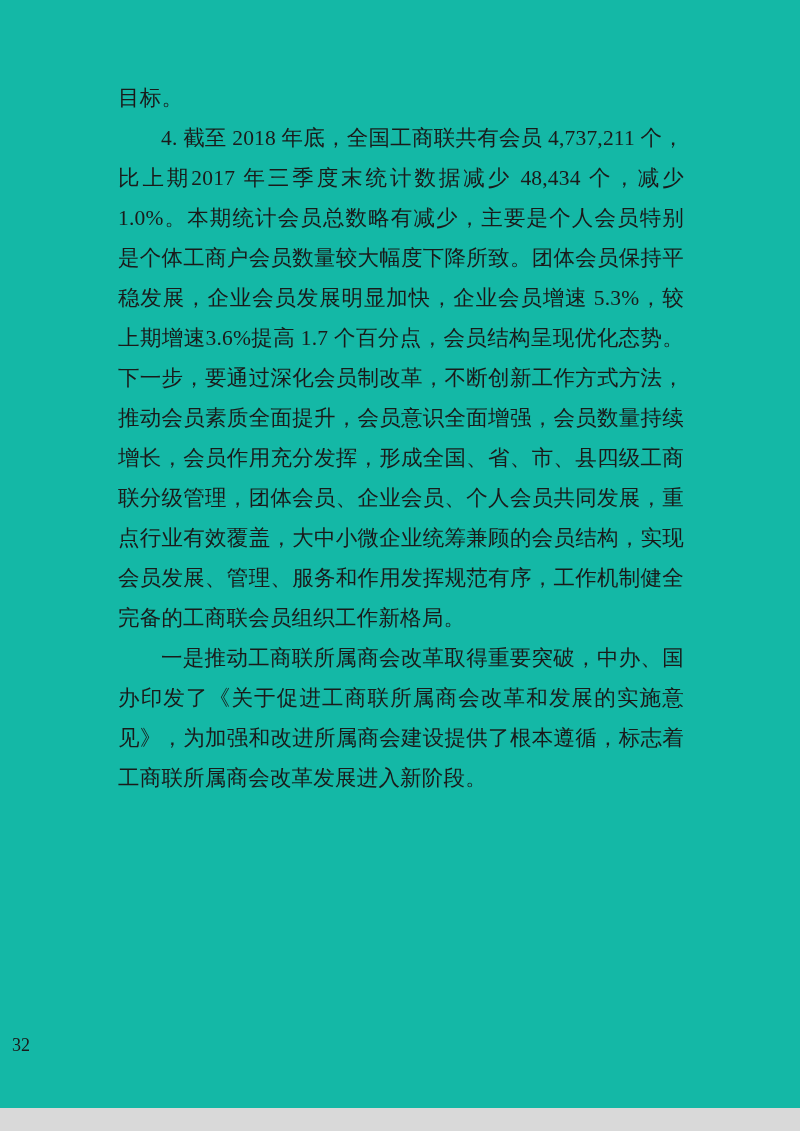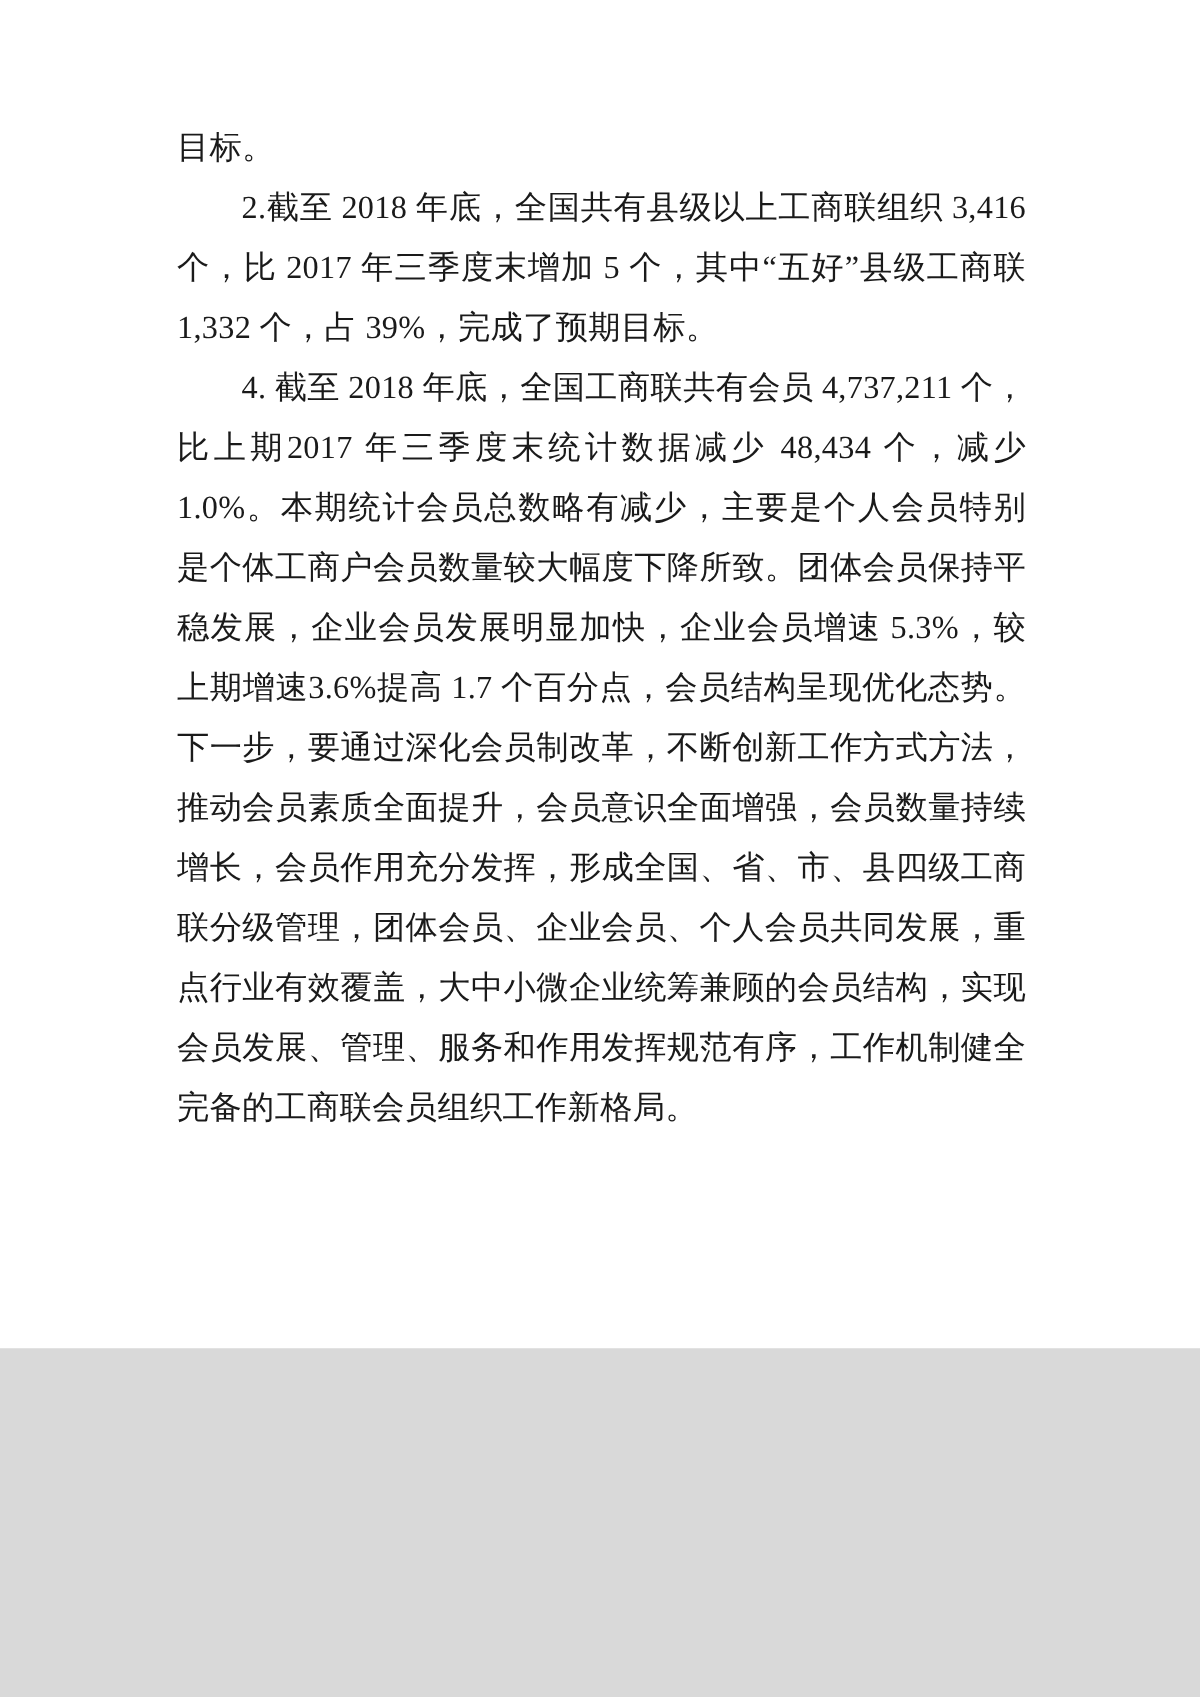--- a/index.html
+++ b/index.html
@@ -6,23 +6,23 @@
     margin: 0;
     padding: 0;
     background: #d9d9d9;
   }
   body {
     font-family: "Liberation Serif", "DejaVu Serif", serif;
   }
   .page {
     position: relative;
     width: 800px;
-    height: 899px;
+    height: 1108px;
     margin: 0 auto;
-    background: #ffffff;
+    background: #14b8a6;
     box-sizing: border-box;
     overflow: hidden;
   }
   .page-inner {
     position: absolute;
     left: 118px;
     top: 78px;
     width: 566px;
   }
   .para {
@@ -35,37 +35,37 @@
     letter-spacing: 0.2px;
   }
   .indent {
     text-indent: 2em;
   }
   .page-number {
     position: absolute;
     left: 12px;
     right: 0;
     top: 1035px;
-    text-align: right;
+    text-align: left;
     font-size: 18px;
     color: #1a1a1a;
     font-family: "Liberation Serif", "DejaVu Serif", serif;
   }
 </style>
 </head>
 <body>
 
 <div class="page">
   <div class="page-inner">
 
     <p class="para">目标。</p>
 
-    <p class="para indent">2.截至 2018 年底，全国共有县级以上工商联组织 3,416 个，比 2017 年三季度末增加 5 个，其中“五好”县级工商联 1,332 个，占 39%，完成了预期目标。</p>
 
 
     <p class="para indent">4. 截至 2018 年底，全国工商联共有会员 4,737,211 个，比上期2017 年三季度末统计数据减少 48,434 个，减少 1.0%。本期统计会员总数略有减少，主要是个人会员特别是个体工商户会员数量较大幅度下降所致。团体会员保持平稳发展，企业会员发展明显加快，企业会员增速 5.3%，较上期增速3.6%提高 1.7 个百分点，会员结构呈现优化态势。下一步，要通过深化会员制改革，不断创新工作方式方法，推动会员素质全面提升，会员意识全面增强，会员数量持续增长，会员作用充分发挥，形成全国、省、市、县四级工商联分级管理，团体会员、企业会员、个人会员共同发展，重点行业有效覆盖，大中小微企业统筹兼顾的会员结构，实现会员发展、管理、服务和作用发挥规范有序，工作机制健全完备的工商联会员组织工作新格局。</p>
 
 
+    <p class="para indent">一是推动工商联所属商会改革取得重要突破，中办、国办印发了《关于促进工商联所属商会改革和发展的实施意见》，为加强和改进所属商会建设提供了根本遵循，标志着工商联所属商会改革发展进入新阶段。</p>
 
   </div>
 
   <div class="page-number">32</div>
 </div>
 
 </body></html>

